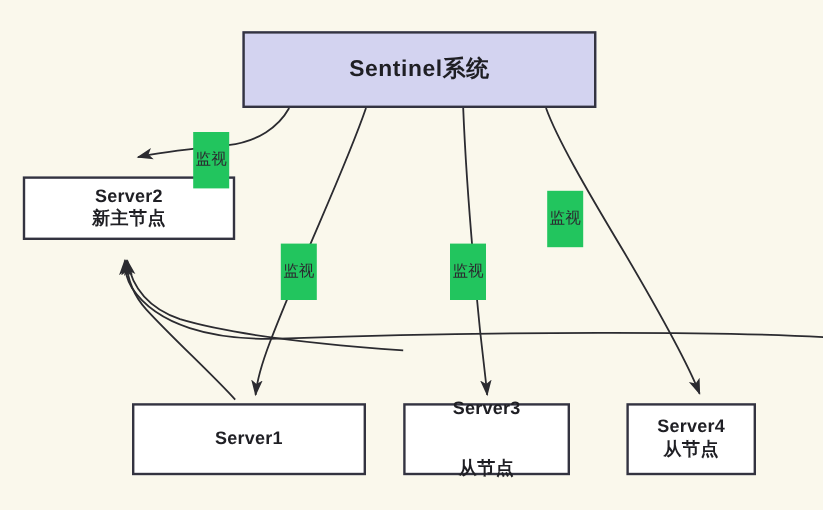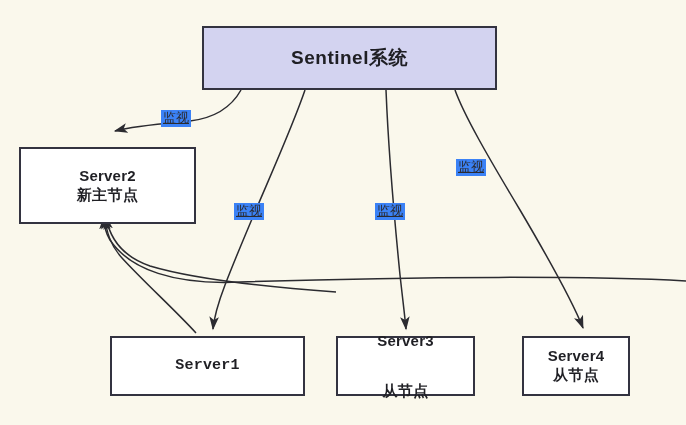--- a/index.html
+++ b/index.html
@@ -57,56 +57,54 @@
     background: #d3d3f0;
   }
   #node-sentinel .line1 {
     font-size: 19px;
     letter-spacing: 0.5px;
   }
   #node-server2 {
     left: 19px;
     top: 147px;
     width: 177px;
-    height: 77px;
+    height: 53px;
     background: #ffffff;
   }
   #node-server1 {
     left: 110px;
     top: 336px;
     width: 195px;
     height: 60px;
     background: #ffffff;
-    font-family: Liberation Mono, monospace;
   }
   #node-server3 {
     left: 336px;
     top: 336px;
     width: 139px;
     height: 60px;
     background: #ffffff;
     gap: 31px;
   }
   #node-server4 {
     left: 522px;
     top: 336px;
     width: 108px;
     height: 60px;
     background: #ffffff;
   }
   .edge-label {
     position: absolute;
-    background: #3b82f6;
+    background: #22c55e;
     color: #2b2b30;
     font-size: 13px;
     line-height: 1.15;
-    padding: 1px 2px;
+    padding: 16px 2px;
     white-space: nowrap;
     z-index: 4;
-    text-decoration: underline;
   }
   #label-mon-1 { left: 161px; top: 110px; }
   #label-mon-2 { left: 234px; top: 203px; }
   #label-mon-3 { left: 375px; top: 203px; }
   #label-mon-4 { left: 456px; top: 159px; }
 
   #watermark {
     position: absolute;
     left: 470px;
     top: 382px;

